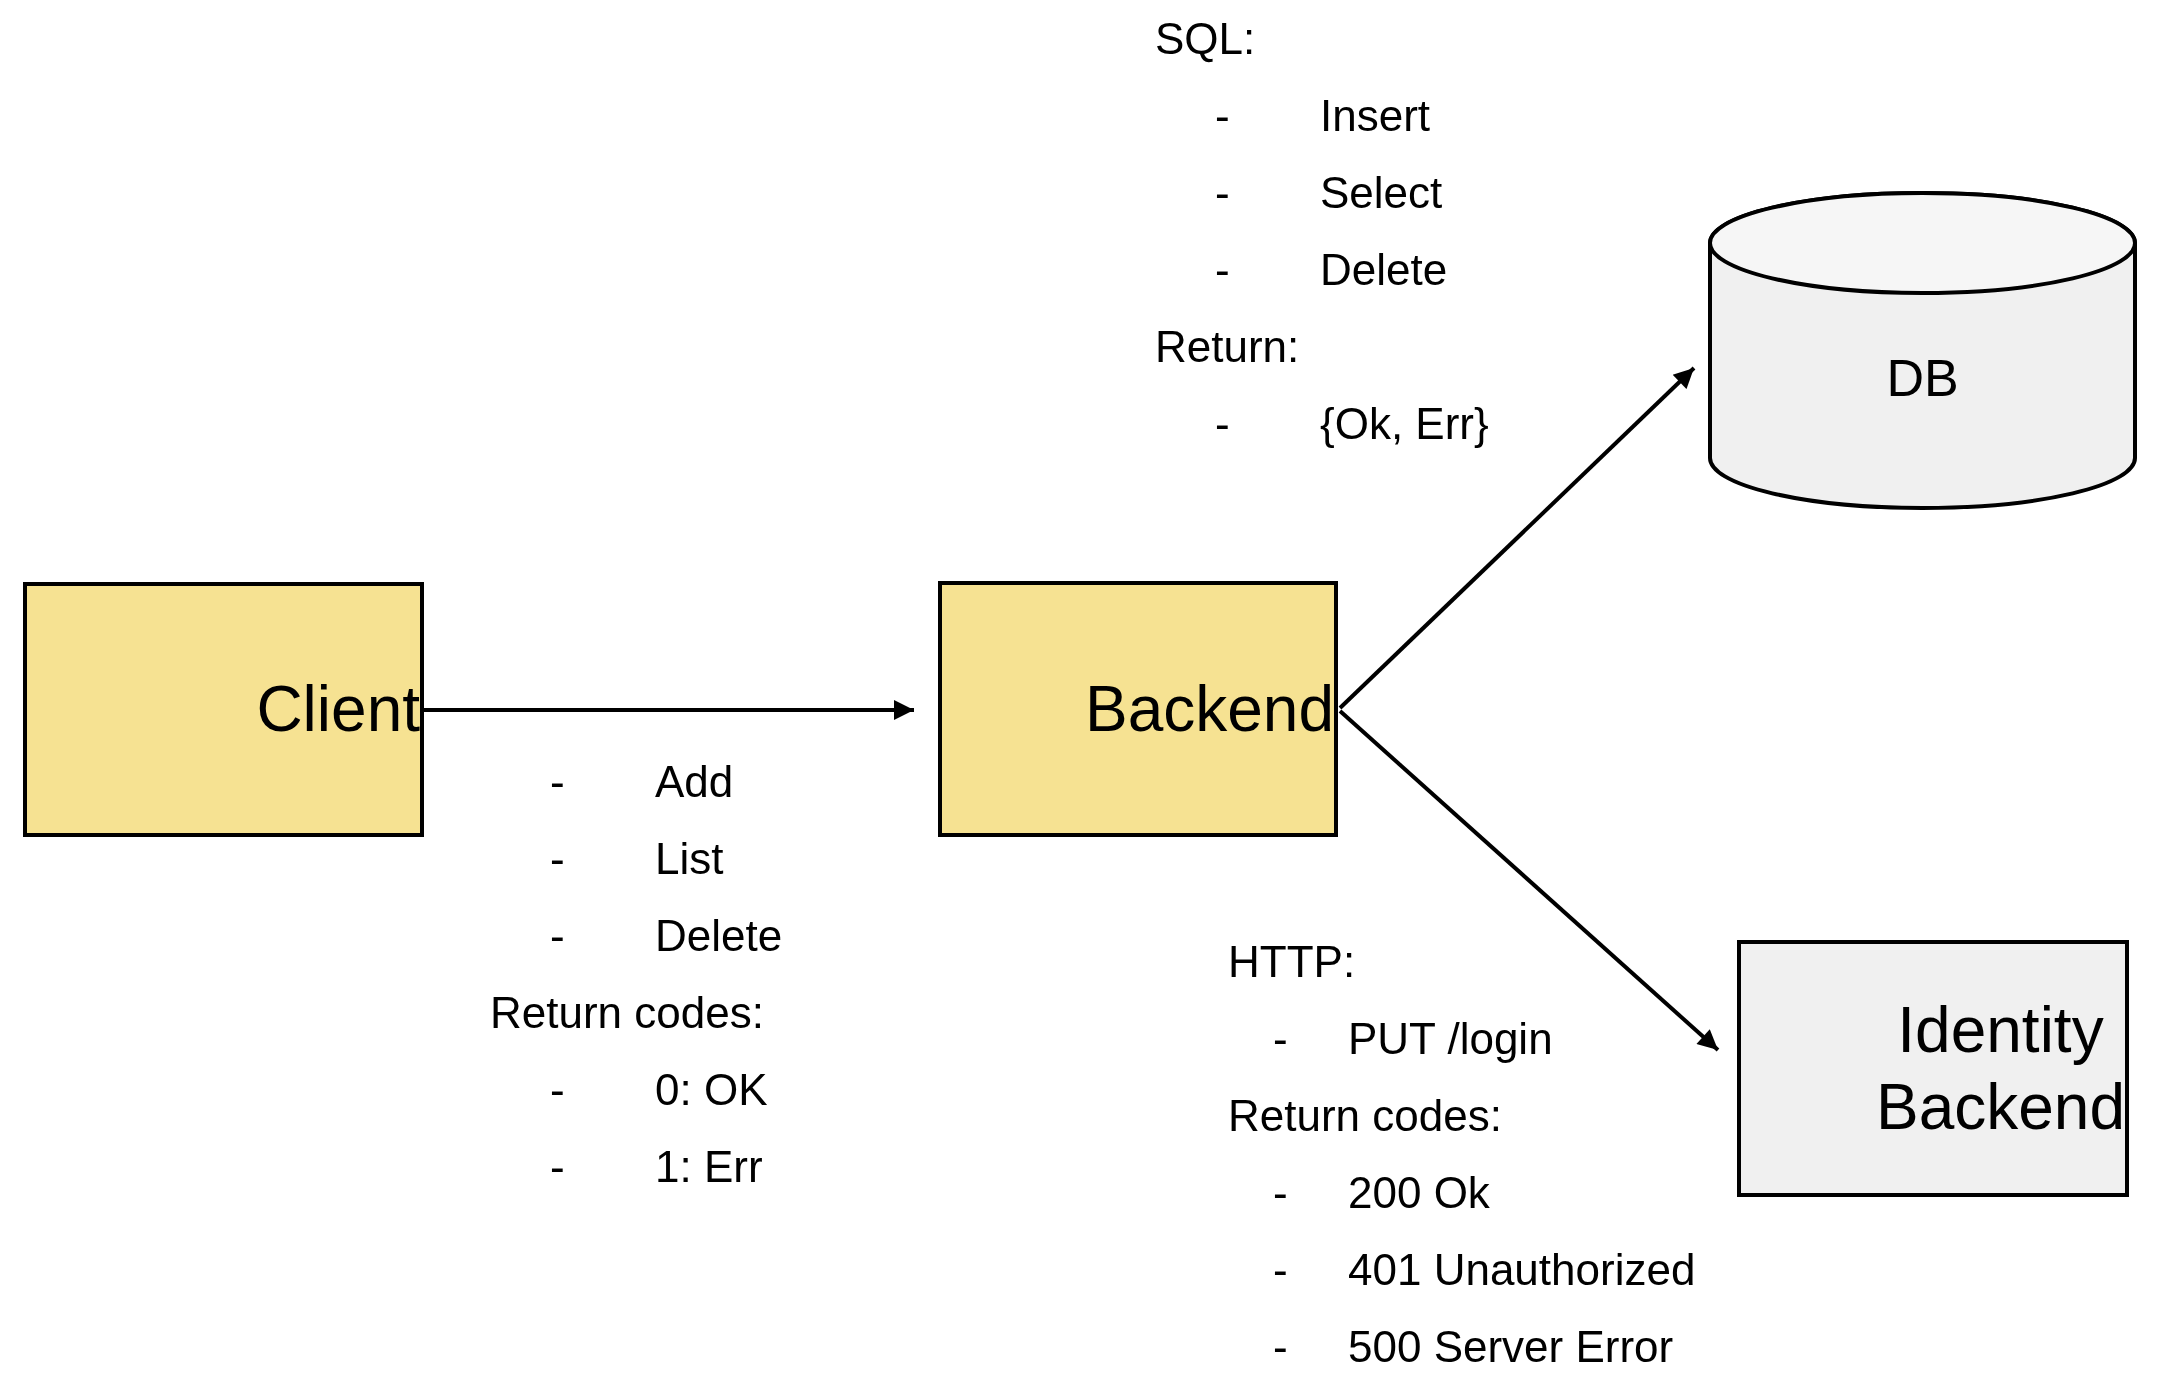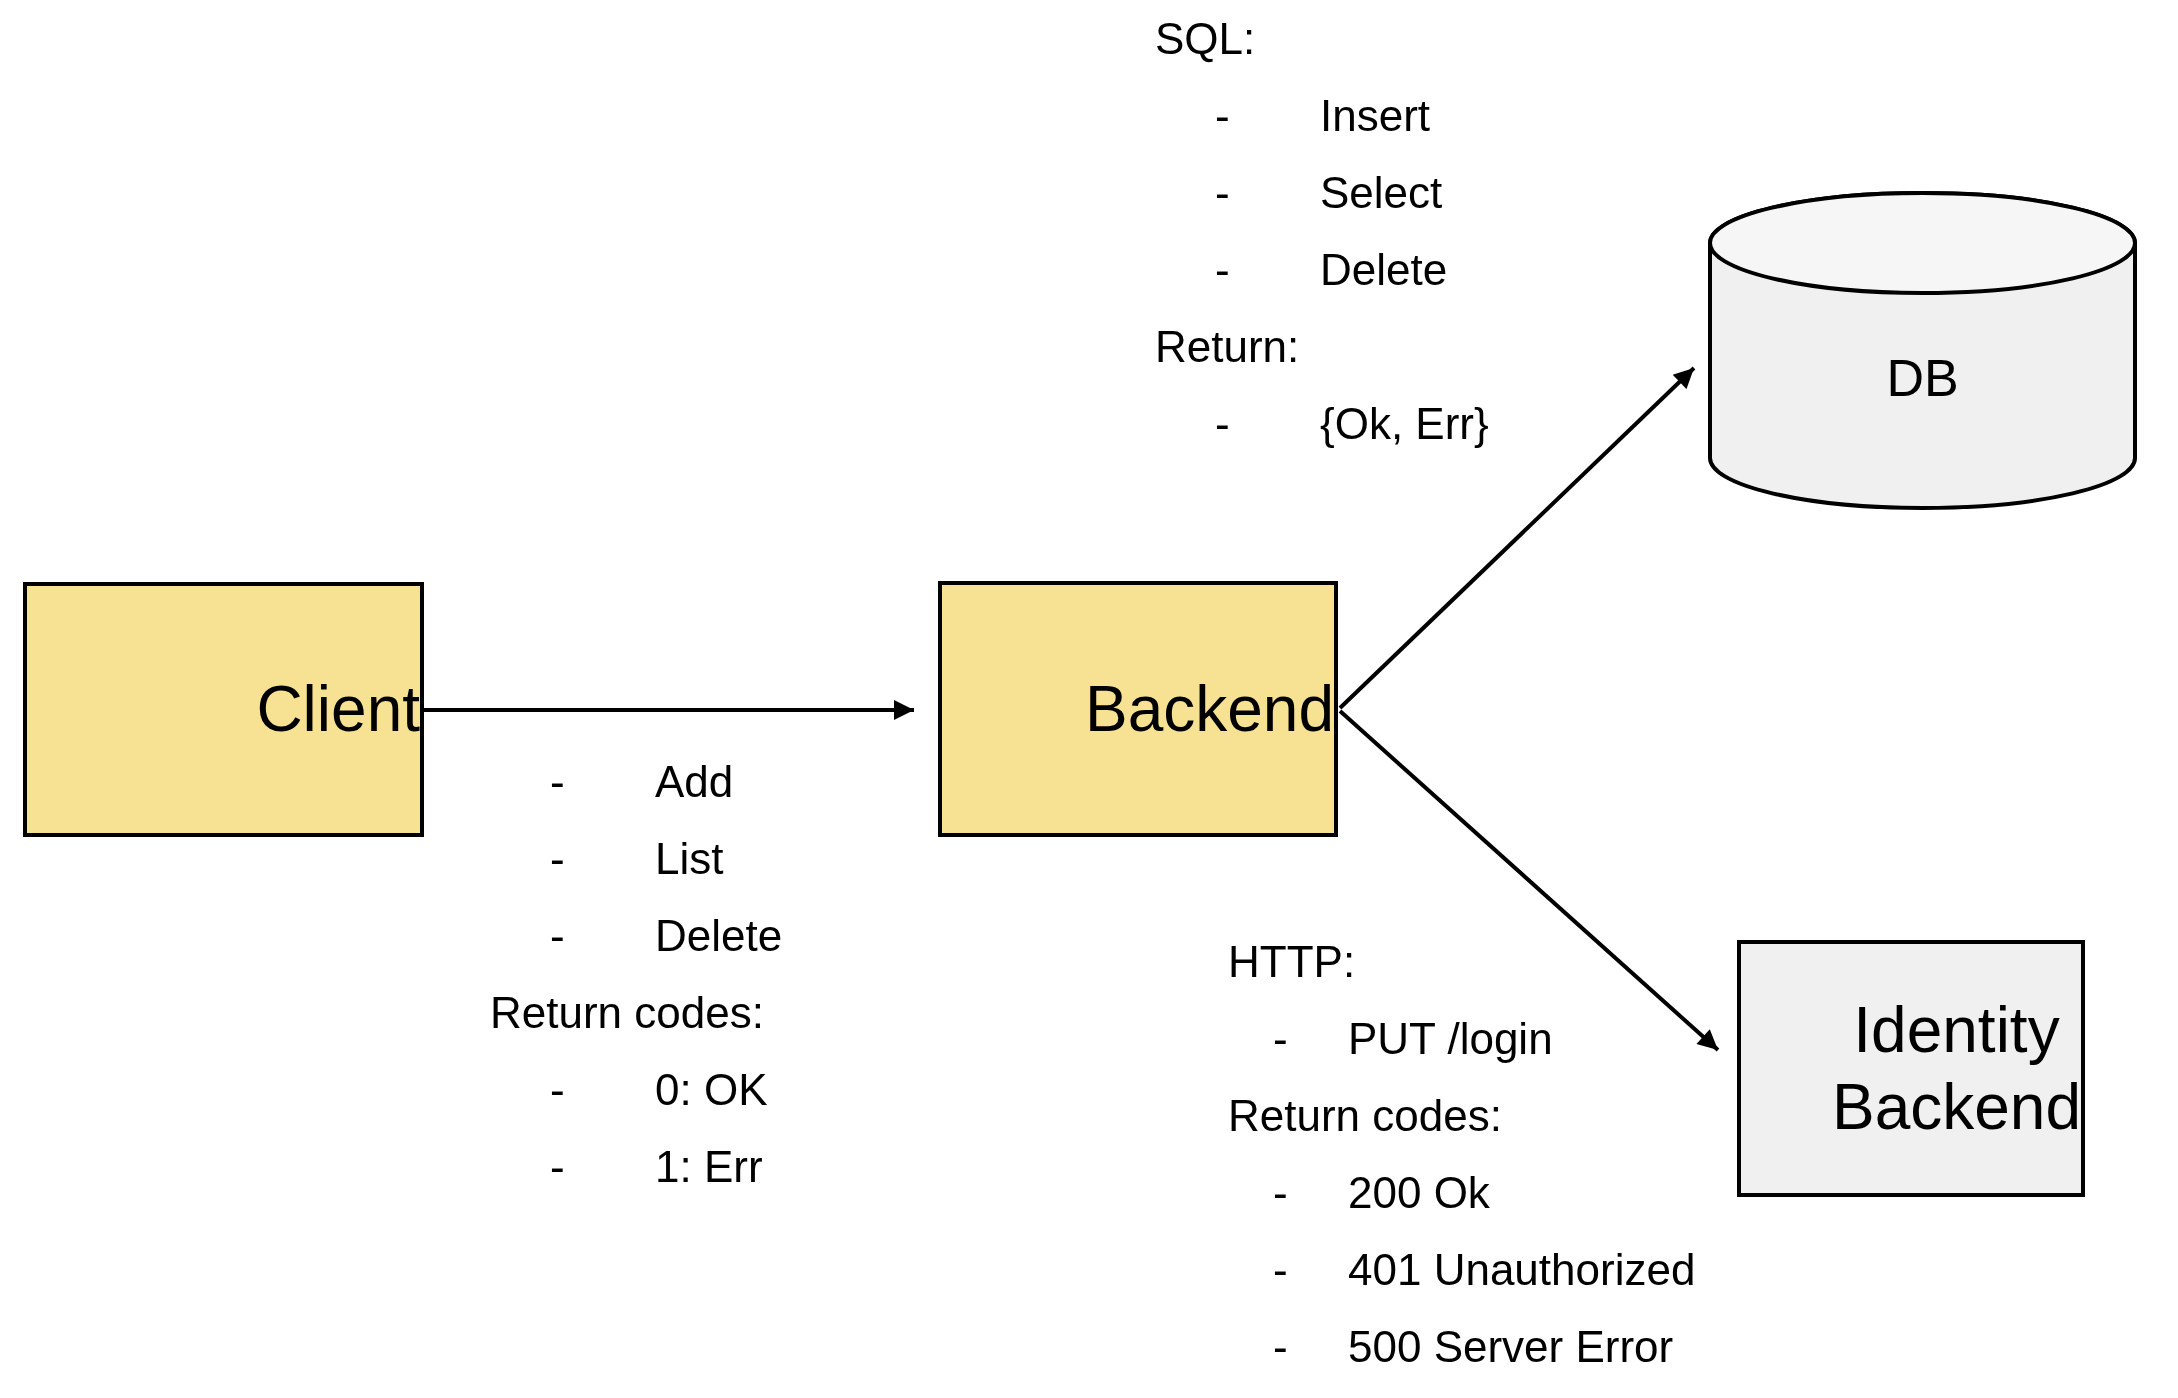--- a/index.html
+++ b/index.html
@@ -19,21 +19,21 @@
     box-sizing:border-box;
     border:4px solid #000000;
     display:flex;align-items:center;justify-content:flex-end;
     text-align:center;
     font-size:64px;line-height:77px;
   }
   .yellow{background:#f6e292;}
   .gray{background:#f0f0f0;}
   .client{left:23px;top:582px;width:401px;height:255px;}
   .backend{left:938px;top:581px;width:400px;height:256px;}
-  .idp{left:1737px;top:940px;width:348px;height:257px;}
+  .idp{left:1737px;top:940px;width:392px;height:257px;}
 
   .cyl{position:absolute;left:1708px;top:191px;width:429px;height:321px;}
   .cylbody{fill:#f0f0f0;stroke:#000000;stroke-width:4;}
   .cyltop{fill:#f6f6f6;stroke:#000000;stroke-width:4;}
   .dblabel{
     position:absolute;left:1708px;top:340px;width:429px;
     text-align:center;font-size:52px;line-height:77px;
   }
 
   .note{

